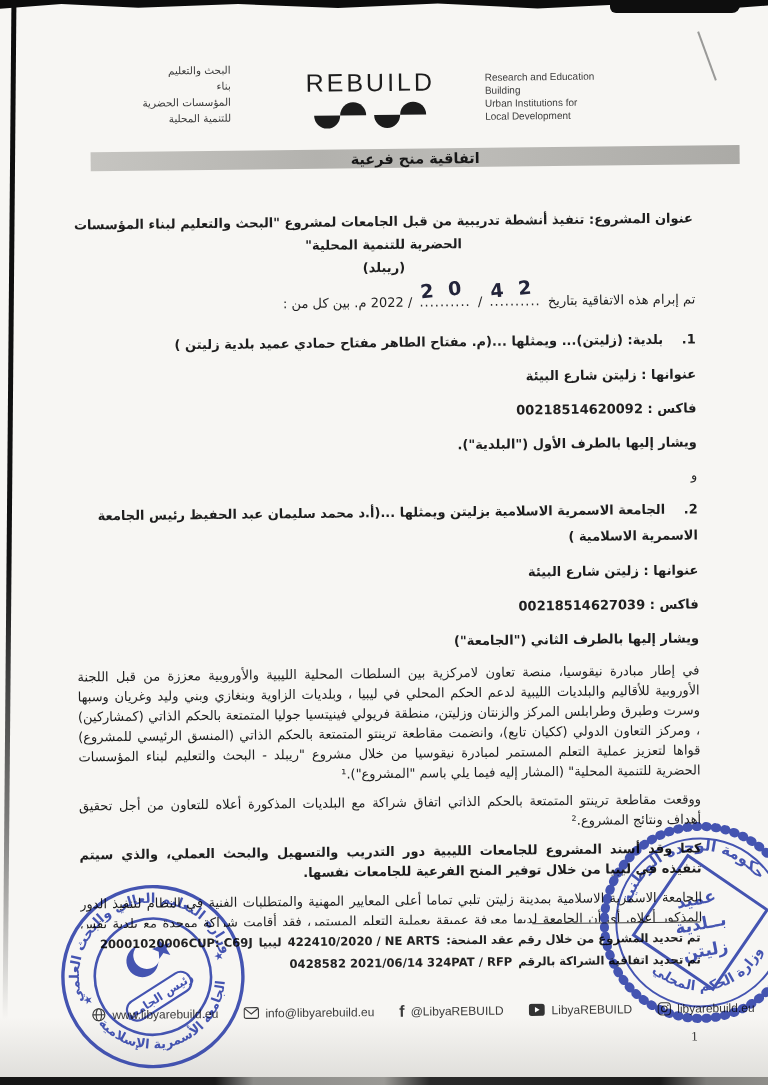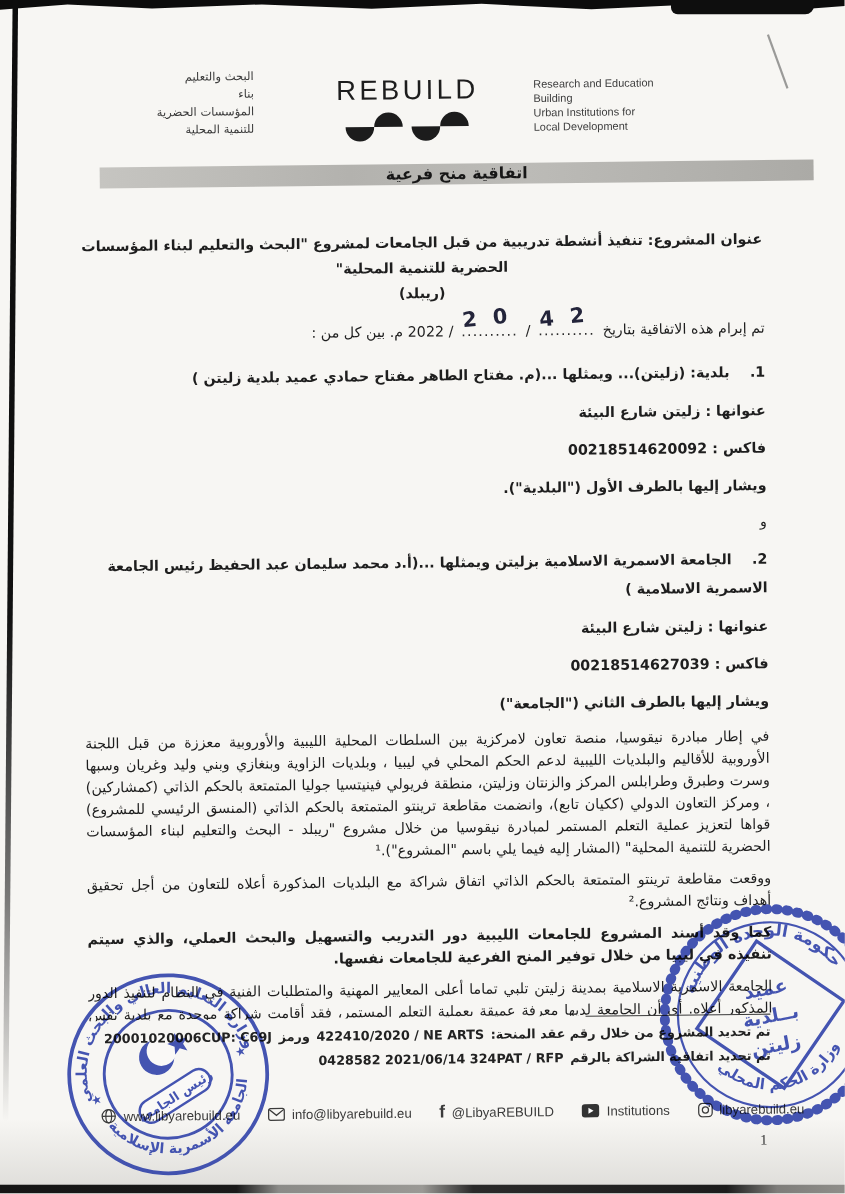--- a/index.html
+++ b/index.html
@@ -154,21 +154,21 @@
     <div class="para">
       <span>الجامعة الاسمرية الاسلامية بمدينة زليتن  تلبي تماما أعلى المعايير المهنية والمتطلبات الفنية في النظام لتنفيذ الدور المذكور أعلاه. أي أن الجامعة لديها معرفة عميقة بعملية التعلم المستمر، فقد أقامت شراكة موحدة مع بلدية نفس المدينة؛ والتي تقع في المدينة نفسها، </span>
     </div>
 
   </div>
 
   <div class="fnblock">
     <div class="fnrule"></div>
     <div class="fnline">
       <span>20001020006CUP: C69J</span>
-      <span dir="rtl">ورمز</span>
+      <span dir="rtl">ليبيا</span>
       <span>422410/2020 / NE ARTS</span>
       <span dir="rtl">تم تحديد المشروع من خلال رقم عقد المنحة:</span>
     </div>
     <div class="fnline">
       <span>0428582 2021/06/14 324PAT / RFP</span>
       <span dir="rtl">تم تحديد اتفاقية الشراكة بالرقم</span>
     </div>
   </div>
 
   <div class="footer">
@@ -189,21 +189,21 @@
     </div>
     <div class="fitem">
       <span class="fb-f">f</span>
       <span>@LibyaREBUILD</span>
     </div>
     <div class="fitem">
       <svg width="17" height="13" viewBox="0 0 18 14">
         <rect x="0.5" y="0.5" width="17" height="13" rx="3" fill="#333"></rect>
           <polygon points="7,4 12,7 7,10" fill="#fff"></polygon>
       </svg>
-      <span>Institutions</span>
+      <span>LibyaREBUILD</span>
     </div>
     <div class="fitem">
       <svg width="14" height="14" viewBox="0 0 16 16" fill="none" stroke="#3b3b3b" stroke-width="1.3">
         <rect x="1" y="1" width="14" height="14" rx="4"></rect>
           <circle cx="8" cy="8" r="3.2"></circle>
           <circle cx="12.1" cy="3.9" r="0.9" fill="#3b3b3b" stroke="none"></circle>
       </svg>
       <span>libyarebuild.eu</span>
     </div>
   </div>

